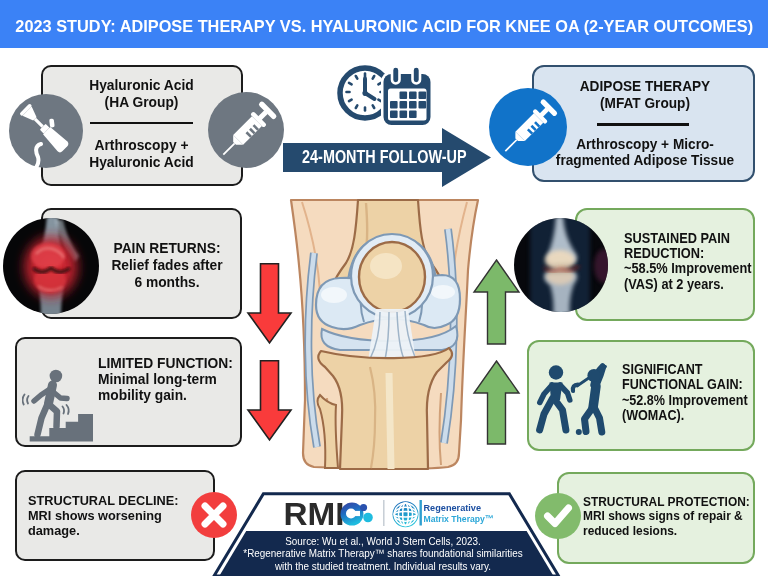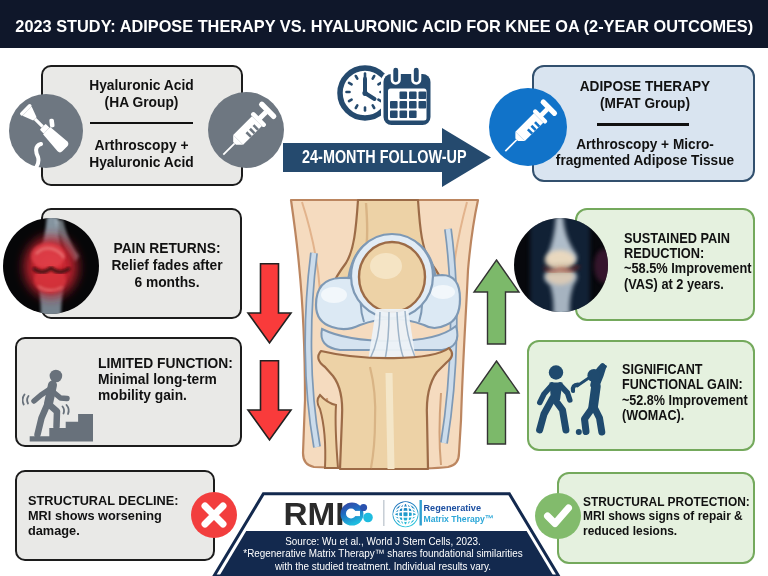--- a/index.html
+++ b/index.html
@@ -1,19 +1,19 @@
 <!DOCTYPE html>
 <html><head>
 <meta charset="utf-8">
 <style>
 html,body{margin:0;padding:0;}
 body{width:768px;height:576px;overflow:hidden;font-family:"Liberation Sans",sans-serif;background:#fff;}
 .page{position:relative;width:768px;height:576px;}
 .abs{position:absolute;}
-.banner{left:0;top:0;width:768px;height:48px;background:#0f172a;overflow:visible;}
+.banner{left:0;top:0;width:768px;height:48px;background:#3b82f6;overflow:visible;}
 .bannertext{position:absolute;left:0;top:0;width:768px;color:#fff;font-weight:bold;font-size:17px;text-align:center;line-height:54px;white-space:nowrap;transform:scaleX(0.960);transform-origin:center;}
 .graybox{background:#E9E9E7;border:2.5px solid #1c1c1c;border-radius:10px;box-sizing:border-box;}
 .bluebox{background:#D9E4F0;border:2px solid #32506E;border-radius:12px;box-sizing:border-box;}
 .greenbox{background:#E5F1DF;border:2px solid #74A95C;border-radius:12px;box-sizing:border-box;}
 .bt{font-weight:bold;color:#111;}
 </style>
 </head>
 <body>
 <div class="page">
 

